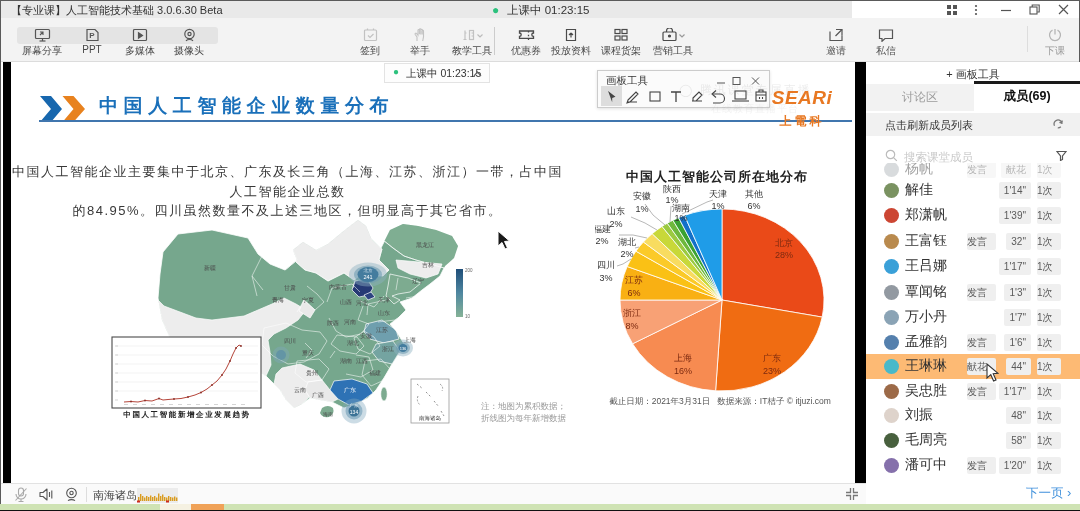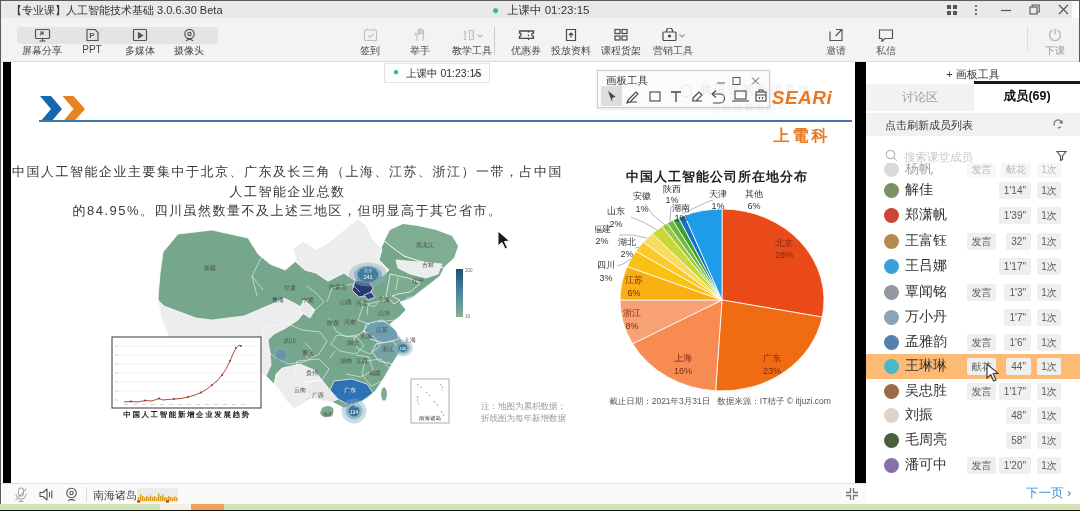--- a/index.html
+++ b/index.html
@@ -1,39 +1,39 @@
 <!DOCTYPE html>
 <html><head><meta charset="utf-8">
 <style>
 *{margin:0;padding:0;box-sizing:border-box}
 html,body{width:1080px;height:511px;overflow:hidden}
 body{font-family:"Liberation Sans",sans-serif;position:relative;background:#fff}
 #page{position:absolute;left:0;top:0;width:1080px;height:511px;overflow:hidden}
 .abs{position:absolute}
 
-#titlebar{position:absolute;left:0;top:0;width:1072px;height:18px;background:#e9e9e9;font-size:11px;color:#333}
+#titlebar{position:absolute;left:0;top:0;width:852px;height:18px;background:#e9e9e9;font-size:11px;color:#333}
 #toolbar{position:absolute;left:0;top:18px;width:1080px;height:44px;background:#f3f3f3;border-bottom:1px solid #dcdcdc}
 .tbtn{position:absolute;top:10px;text-align:center;color:#454545;font-size:10px}
 .tbtn svg{display:block;margin:0 auto 2px}
 #grp1{position:absolute;left:17px;top:9px;width:201px;height:17px;background:#e4e4e4;border-radius:3px}
 
 #blackL{position:absolute;left:3px;top:62px;width:8px;height:421px;background:#000}
 #blackR{position:absolute;left:855px;top:62px;width:11px;height:421px;background:#000}
 #slide{position:absolute;left:11px;top:62px;width:844px;height:421px;background:#fff;overflow:hidden}
 #sidebar{position:absolute;left:866px;top:62px;width:214px;height:442px;background:#fff;overflow:hidden}
 #bottombar{position:absolute;left:0;top:483px;width:866px;height:21px;background:#fafafa;border-top:1px solid #e2e2e2}
 #greenstrip{position:absolute;left:0;top:504px;width:1080px;height:5.5px;background:#cfe3b4}
 #blackstrip{position:absolute;left:0;top:509.5px;width:1080px;height:1.5px;background:#111}
 
 #stitle{position:absolute;left:88px;top:31px;font-size:19px;font-weight:bold;color:#1a70ba;letter-spacing:5.6px}
 #sunder{position:absolute;left:28px;top:58px;width:813px;height:1.5px;background:#4076ae}
 #sbody{position:absolute;left:0px;top:100px;width:553px;font-size:13px;color:#383838;text-align:center;line-height:19.5px;letter-spacing:1.5px}
 
 .srow{position:absolute;left:0;width:214px;height:25px}
-.badge{position:absolute;top:4px;height:17px;background:#efefef;border-radius:2px;font-size:10px;color:#5a5a5a;text-align:center;line-height:17px}
+.badge{position:absolute;top:4px;height:17px;background:#efefef;border-radius:2px;font-size:10px;color:#5a5a5a;line-height:17px}
 .avatar{position:absolute;left:18px;top:5px;width:15px;height:15px;border-radius:50%}
 .mname{position:absolute;left:39px;top:3px;font-size:14px;color:#333}
 </style></head>
 <body>
 <div id="page">
 
 <div id="titlebar">
   <span style="position:absolute;left:11px;top:3px">【专业课】人工智能技术基础 3.0.6.30 Beta</span>
   <span style="position:absolute;left:492px;top:3px;color:#2cc17d;font-size:12px">●</span>
   <span style="position:absolute;left:507px;top:3px;font-size:11.5px">上课中 01:23:15</span>
@@ -129,20 +129,21 @@
           <path d="M9.5,2.2 a5.5,5.5 0 1 1 -5,0"></path>
           <path d="M7,1 v5.5"></path>
         </svg>下课</div>
   <div style="position:absolute;left:1027px;top:8px;width:1px;height:26px;background:#ddd"></div>
   <div style="position:absolute;left:494px;top:9px;width:1px;height:28px;background:#ccc"></div>
 </div>
 
 <div id="blackL"></div>
     <div id="blackR"></div>
 <div id="slide">
+  <div id="stitle">中国人工智能企业数量分布</div>
   <svg class="abs" style="left:29px;top:34px" width="46" height="26" viewBox="0 0 46 26">
     <polygon points="0,0 11,0 22,13 11,26 0,26 11,13" fill="#1767ae"></polygon>
     <polygon points="22.5,0 33.5,0 45,13 33.5,26 22.5,26 33.5,13" fill="#e8821e"></polygon>
   </svg>
   <div id="sunder"></div>
   <div id="sbody">中国人工智能企业主要集中于北京、广东及长三角（上海、江苏、浙江）一带，占中国人工智能企业总数<br>的84.95%。四川虽然数量不及上述三地区，但明显高于其它省市。</div>
   <svg id="mapbox" class="abs" style="left:89px;top:156px" width="480" height="215" viewBox="0 0 480 215">
    <defs>
           <clipPath id="cnclip">
             <polygon points="63,34 78,16 112,12 148,20 158,36 170,46 185,52 197,42 193,32 203,24 216,32 228,26 240,16 250,8 258,2 266,8 271,20 281,30 290,12 303,6 318,8 336,12 352,18 358,28 354,40 345,48 340,58 330,66 322,72 312,80 300,84 306,92 298,100 290,106 298,116 304,126 300,134 292,146 284,160 276,172 268,180 256,186 244,190 232,184 220,182 210,180 202,186 194,190 186,182 180,172 174,166 166,158 156,152 144,144 130,142 114,142 98,140 84,132 70,120 62,102 58,80 60,56"></polygon>
@@ -370,21 +371,21 @@
     <span style="position:absolute;left:8px;top:2px;color:#2cc17d;font-size:10px">●</span>
     <span style="position:absolute;left:21px;top:3px">上课中 01:23:15</span>
     <svg style="position:absolute;left:88px;top:7px" width="9" height="6" viewBox="0 0 9 6" stroke="#666" fill="none" stroke-width="1.2">
           <path d="M1,5 l3.5,-4 3.5,4"></path>
         </svg>
   </div>
   <div style="position:absolute;left:700px;top:40px;width:160px;font-size:10px;color:#888;opacity:0.10;letter-spacing:1px">在线教育直播平台</div>
   <div style="position:absolute;left:668px;top:20px;width:200px;font-size:12px;color:#888;opacity:0.16;letter-spacing:2px">◯ 腾讯课堂专属直播</div>
   <div id="seari" style="position:absolute;left:756px;top:25px;width:70px;text-align:center;color:#e87822">
     <div style="font-size:19px;font-weight:bold;font-style:italic;letter-spacing:0.5px">SEARi</div>
-    <div style="font-size:16px;font-weight:bold;letter-spacing:3px;margin-top:17px">上電科</div>
+    <div style="font-size:12px;font-weight:bold;letter-spacing:3px;margin-top:4px">上電科</div>
   </div>
   <svg style="position:absolute;left:486px;top:168px" width="14" height="21" viewBox="0 0 14 21">
         <path d="M1,1 L1,16 L5,12.5 L8,19 L10.5,18 L7.5,11.5 L12.5,11 Z" fill="#1a1a1a" stroke="#fff" stroke-width="1"></path>
       </svg>
 </div>
 <div id="sidebar">
   <div style="position:absolute;left:0;top:5px;width:214px;text-align:center;font-size:11px;color:#333">+ 画板工具</div>
   <div style="position:absolute;left:108px;top:19px;width:106px;height:3px;background:#1a1a1a"></div>
   <div style="position:absolute;left:0;top:22px;width:108px;height:27px;background:#f2f2f2"></div>
   <div style="position:absolute;left:0;top:27px;width:108px;text-align:center;font-size:12px;color:#9a9a9a">讨论区</div>

